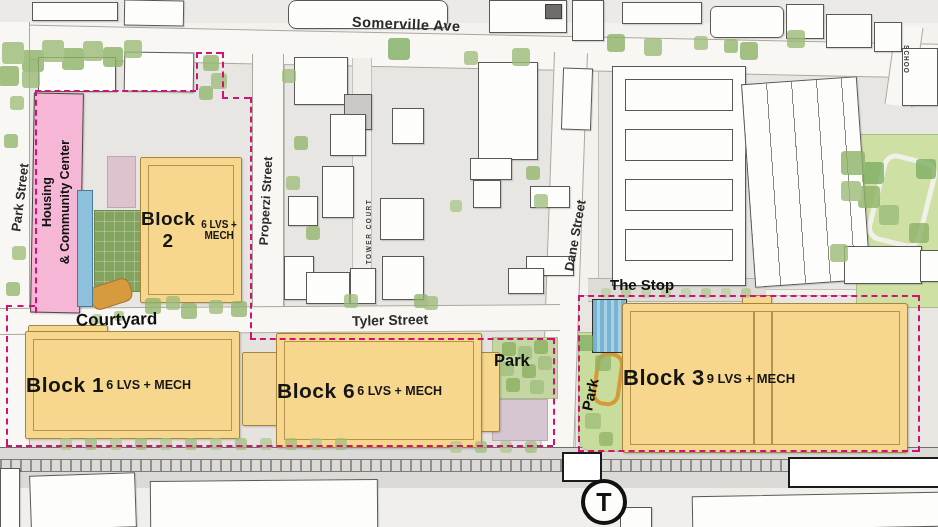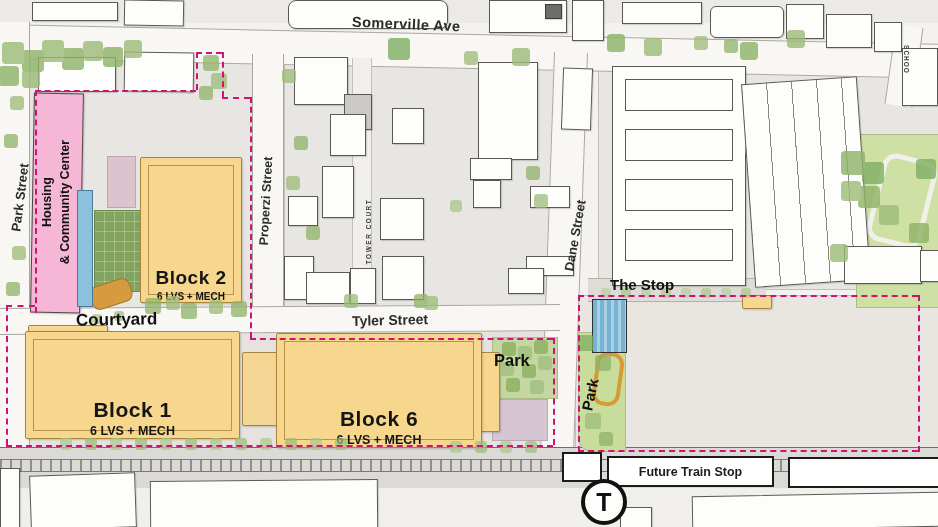--- a/index.html
+++ b/index.html
@@ -10,21 +10,21 @@
   .blk{position:absolute;background:#e8e6e2;border:1px solid #c2bfb8}
   
   .st{position:absolute;background:#f8f7f4;border-top:1px solid #aaa79f;border-bottom:1px solid #aaa79f}
   .stv{position:absolute;background:#f8f7f4;border-left:1px solid #aaa79f;border-right:1px solid #aaa79f}
   
   .b{position:absolute;background:#fdfdfb;border:1.2px solid #5a5852;box-shadow:1px 1px 1px rgba(0,0,0,.14)}
   .b.gray{background:#cbc9c5}
   .b.dark{background:#6f6d6a;border-color:#3c3b38}
   .yb{position:absolute;background:#f6d78d;border:1.5px solid #a8853d;border-radius:2px;box-shadow:1px 1px 2px rgba(0,0,0,.18)}
   .yb .in{position:absolute;inset:7px;border:1.5px solid #b6934c}
-  .yb .lbl{position:absolute;inset:0;display:flex;flex-direction:column;align-items:center;justify-content:flex-end;gap:2px;text-align:center}
+  .yb .lbl{position:absolute;inset:0;display:flex;flex-direction:row;align-items:center;justify-content:flex-start;gap:2px;text-align:center}
   .bname{font-weight:700;letter-spacing:.5px;color:#151515}
   .bsub{font-weight:700;color:#151515}
   
   .dx{position:absolute;border-top:2.5px dashed #cf1273}
   .dy{position:absolute;border-left:2.5px dashed #cf1273}
   
   .slbl{position:absolute;font-weight:600;color:#2b2b29;white-space:nowrap}
   .vlbl{position:absolute;text-align:center;font-weight:600;color:#2b2b29;white-space:nowrap}
   .big-lbl{position:absolute;font-weight:800;color:#101010;white-space:nowrap}
   
@@ -149,20 +149,29 @@
     <div class="in"></div>
     <div class="lbl">
       <div class="bname" style="font-size:21px">Block 6</div>
       <div class="bsub" style="font-size:12.5px">6 LVS + MECH</div>
     </div>
   </div>
 
   <div class="abs" style="left:592px;top:299px;width:33px;height:52px;border:1.2px solid #2e2e2c;
               background:repeating-linear-gradient(90deg,#79b3d3 0 4px,#a9cfe3 4px 7px)"></div>
   <div class="yb" style="left:742px;top:295px;width:28px;height:12px"></div>
+  <div class="yb" style="left:622px;top:303px;width:284px;height:148px;border-radius:3px">
+    <div class="in"></div>
+    <div class="abs" style="left:130px;top:7px;width:1.5px;height:134px;background:#b6934c"></div>
+    <div class="abs" style="left:148px;top:7px;width:1.5px;height:134px;background:#b6934c"></div>
+    <div class="lbl">
+      <div class="bname" style="font-size:22px">Block 3</div>
+      <div class="bsub" style="font-size:13px">9 LVS + MECH</div>
+    </div>
+  </div>
 
   <div class="b" style="left:0;top:468px;width:18px;height:59px"></div>
   <div class="b" style="left:30px;top:474px;width:104px;height:53px;transform:rotate(-2deg)"></div>
   <div class="b" style="left:150px;top:480px;width:226px;height:47px;transform:rotate(-.5deg)"></div>
   <div class="b" style="left:620px;top:507px;width:30px;height:20px"></div>
   <div class="b" style="left:692px;top:494px;width:246px;height:33px;transform:rotate(-1deg)"></div>
 
   <div class="trees t-big"></div>
   <div class="trees t-med"></div>
   <div class="trees t-sml"></div>
@@ -178,23 +187,20 @@
   <div class="dy" style="left:553px;top:338px;height:107px"></div>
   <div class="dx" style="left:6px;top:445px;width:547px"></div>
   <div class="dy" style="left:6px;top:305px;height:140px"></div>
   <div class="dx" style="left:6px;top:305px;width:29px"></div>
   <div class="dx" style="left:578px;top:295px;width:340px"></div>
   <div class="dy" style="left:578px;top:295px;height:157px"></div>
   <div class="dy" style="left:918px;top:295px;height:157px"></div>
   <div class="dx" style="left:578px;top:450px;width:340px"></div>
 
   <div class="plat" style="left:562px;top:452px;width:36px;height:26px"></div>
-  <div class="plat" style="left:607px;top:456px;width:163px;height:27px">
-    <span style="font-weight:800;font-size:12.5px">Future Train Stop</span>
-  </div>
   <div class="plat" style="left:788px;top:457px;width:150px;height:27px"></div>
   <div class="tcirc" style="left:581px;top:479px">
     <span>T</span>
   </div>
 
   <div class="slbl" style="left:352px;top:16px;font-size:14.5px;letter-spacing:.4px;transform:rotate(2.5deg)">Somerville Ave</div>
   <div class="vlbl" style="left:-34px;top:190px;width:108px;font-size:13px;transform:rotate(-83deg)">Park Street</div>
   <div class="vlbl" style="left:206px;top:194px;width:120px;font-size:12.5px;transform:rotate(-87deg)">Properzi Street</div>
   <div class="vlbl" style="left:320px;top:228px;width:96px;font-size:6.5px;letter-spacing:1.5px;color:#3c3c3a;transform:rotate(-90deg)">TOWER COURT</div>
   <div class="vlbl" style="left:516px;top:228px;width:118px;font-size:13px;transform:rotate(-80deg)">Dane Street</div>

